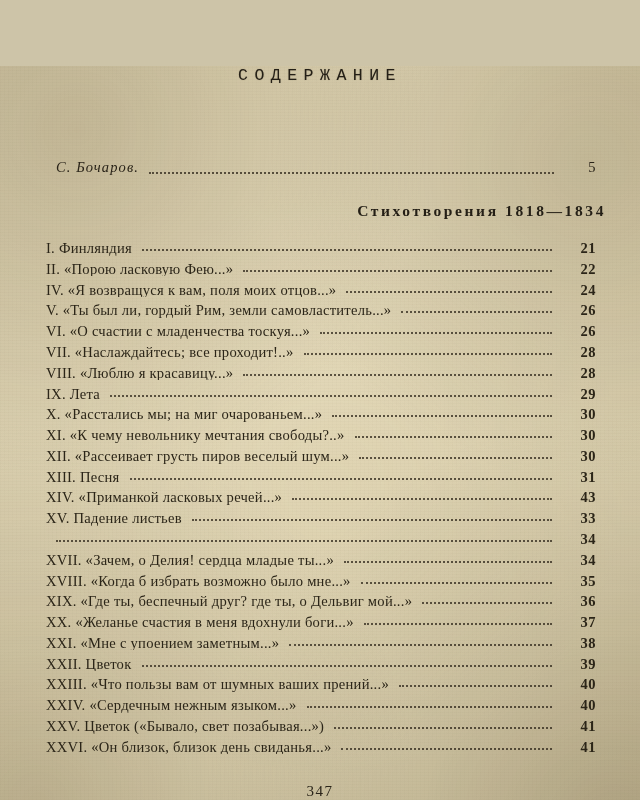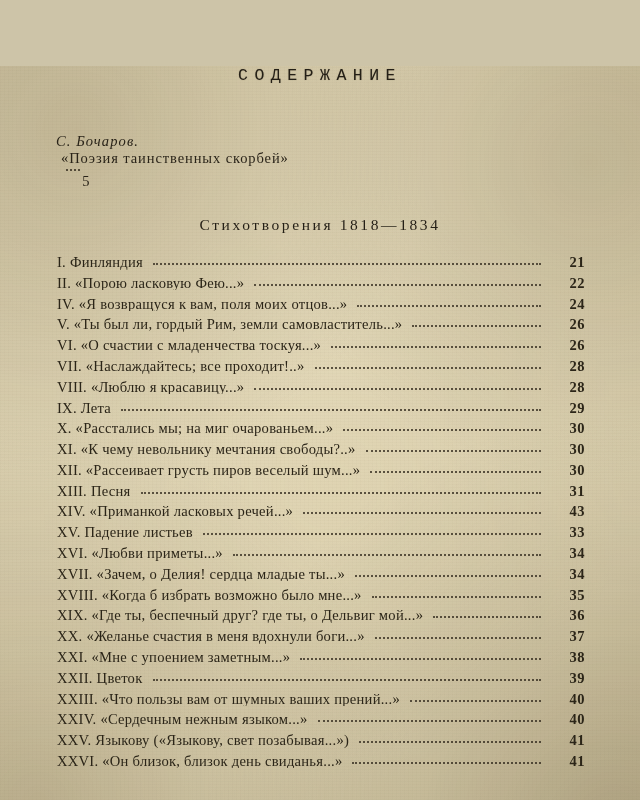--- a/index.html
+++ b/index.html
@@ -56,27 +56,26 @@
     text-align: center;
     font-size: 16.5px;
     letter-spacing: 6.5px;
     margin-top: 66px;
     color: #241f16;
     text-shadow: 0 0 1px rgba(40,34,22,0.35);
     font-family: Liberation Mono, monospace;
   }
   .intro-row {
     display: flex;
-    align-items: flex-start;
-    margin-top: 48px;
+    align-items: flex-end;
+    margin-top: 74px;
     padding-left: 22px;
     padding-right: 10px;
     font-size: 14.5px;
     letter-spacing: 0.7px;
-    flex-direction: column;
   }
   .intro-author {
     font-style: italic;
     white-space: nowrap;
     letter-spacing: 1.1px;
   }
   .intro-title {
     white-space: nowrap;
     letter-spacing: 0.9px;
     margin-left: 5px;
@@ -91,29 +90,30 @@
     min-width: 14px;
   }
   .pg {
     width: 34px;
     text-align: right;
     white-space: nowrap;
     font-size: 14.5px;
     letter-spacing: 0.5px;
   }
   .section-heading {
-    text-align: center;
+    text-align: right;
     font-size: 15.5px;
     letter-spacing: 2.6px;
     margin-top: 26px;
     margin-bottom: 18px;
     color: #241f16;
+    font-weight: bold;
   }
   .toc {
-    margin: 15px;
+    margin: 4px;
     padding: 0 6px 0 8px;
     list-style: none;
   }
   .toc-item {
     display: flex;
     align-items: baseline;
     font-size: 14.6px;
     line-height: 1.0;
     padding: 3.1px 0;
     letter-spacing: 0.25px;
@@ -145,21 +145,20 @@
 <body>
 
 <div id="page">
 
   <div class="content">
 
     <div class="doc-title">СОДЕРЖАНИЕ</div>
 
     <div class="intro-row">
       <span class="intro-author">С. Бочаров.</span>
-      <span class="intro-title">«Поэзия таинственных скорбей»</span>
       <span class="leader"></span>
       <span class="pg">5</span>
     </div>
 
     <div class="section-heading">Стихотворения 1818—1834</div>
 
     <ul class="toc">
       <li class="toc-item">
         <span class="toc-label">I. Финляндия</span>
         <span class="leader"></span>
@@ -224,21 +223,20 @@
         <span class="toc-label">XIV. «Приманкой ласковых речей...»</span>
         <span class="leader"></span>
         <span class="pg">43</span>
       </li>
       <li class="toc-item">
         <span class="toc-label">XV. Падение листьев</span>
         <span class="leader"></span>
         <span class="pg">33</span>
       </li>
       <li class="toc-item">
-        <span class="toc-label">XVI. «Любви приметы...»</span>
         <span class="leader"></span>
         <span class="pg">34</span>
       </li>
       <li class="toc-item">
         <span class="toc-label">XVII. «Зачем, о Делия! сердца младые ты...»</span>
         <span class="leader"></span>
         <span class="pg">34</span>
       </li>
       <li class="toc-item">
         <span class="toc-label">XVIII. «Когда б избрать возможно было мне...»</span>
@@ -269,21 +267,21 @@
         <span class="toc-label">XXIII. «Что пользы вам от шумных ваших прений...»</span>
         <span class="leader"></span>
         <span class="pg">40</span>
       </li>
       <li class="toc-item">
         <span class="toc-label">XXIV. «Сердечным нежным языком...»</span>
         <span class="leader"></span>
         <span class="pg">40</span>
       </li>
       <li class="toc-item">
-        <span class="toc-label">XXV. Языкову («Языкову, свет позабывая...»)</span>
+        <span class="toc-label">XXV. Цветок («Бывало, свет позабывая...»)</span>
         <span class="leader"></span>
         <span class="pg">41</span>
       </li>
       <li class="toc-item">
         <span class="toc-label">XXVI. «Он близок, близок день свиданья...»</span>
         <span class="leader"></span>
         <span class="pg">41</span>
       </li>
     </ul>
 

